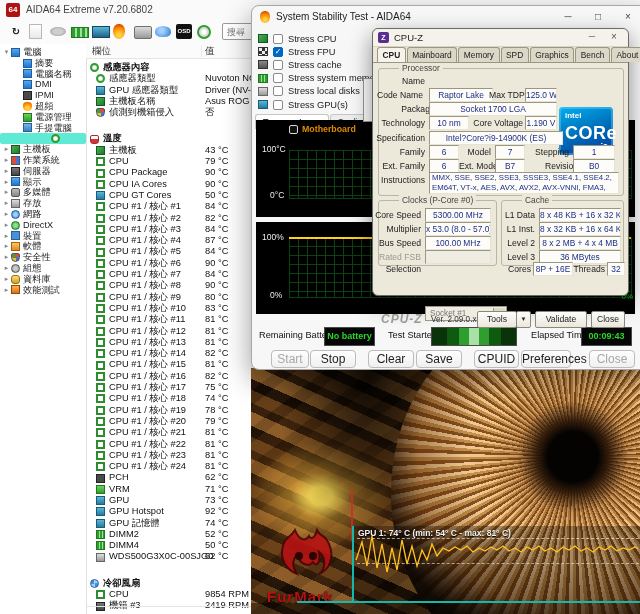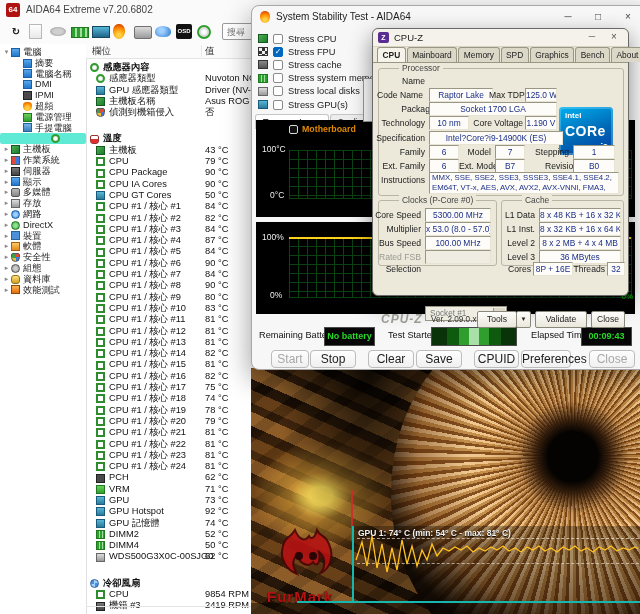--- a/index.html
+++ b/index.html
@@ -168,21 +168,21 @@
   .cz-leg{position:absolute;top:-6px;left:20px;background:#ece9db;padding:0 3px;font-size:8.4px;color:#444;}
   .cz-label{position:absolute;color:#1a1a1a;text-align:right;white-space:nowrap;}
   .cz-label.dim{color:#9a9a92;}
   .cz-field{position:absolute;height:12px;line-height:12px;background:#fdfcf8;border:1px solid;
     border-color:#9a9684 #e8e4d4 #e8e4d4 #9a9684;color:#1b2f8a;text-align:center;overflow:hidden;white-space:nowrap;font-size:8.4px;}
   .cz-field.dim{background:#efede2;}
   .badge{position:absolute;left:186px;top:44px;width:54px;height:48px;border-radius:4px;
     background:linear-gradient(160deg,#00b0f0 0%,#0068b5 55%,#003da5 100%);
     box-shadow:inset 0 0 0 2px rgba(130,220,255,.35);color:#fff;}
   .b-intel{position:absolute;left:6px;top:4px;font-size:8px;font-weight:bold;}
-  .b-core{position:absolute;left:6px;top:16px;font-size:14px;font-weight:bold;letter-spacing:.5px;}
+  .b-core{position:absolute;left:6px;top:16px;font-size:18px;font-weight:bold;letter-spacing:.5px;}
   .b-i9{position:absolute;right:5px;bottom:3px;font-size:9px;font-weight:bold;}
   .cz-instr{position:absolute;left:56px;top:142px;width:184px;height:20px;background:#fdfcf8;border:1px solid;
     border-color:#9a9684 #e8e4d4 #e8e4d4 #9a9684;color:#1b2f8a;font-size:7.8px;line-height:9.6px;padding:0 2px;overflow:hidden;}
   .cz-select{position:absolute;left:52px;top:232px;width:76px;height:13px;background:#efede2;border:1px solid #9a9684;
     color:#777;font-size:8.2px;line-height:13px;padding-left:4px;margin-top:44px;}
   .cz-select .arrow{position:absolute;right:1px;top:1px;bottom:1px;width:11px;background:#dcd8c8;border-left:1px solid #9a9684;
     text-align:center;font-size:6px;line-height:11px;color:#555;}
   .cz-footer{position:absolute;left:0;top:248px;right:0;height:18px;}
   .cz-logo{position:absolute;left:8px;top:1px;font-size:12px;font-weight:bold;font-style:italic;color:#9a9a92;letter-spacing:1px;}
   .cz-ver{position:absolute;left:58px;top:4px;font-size:8.2px;color:#333;}

